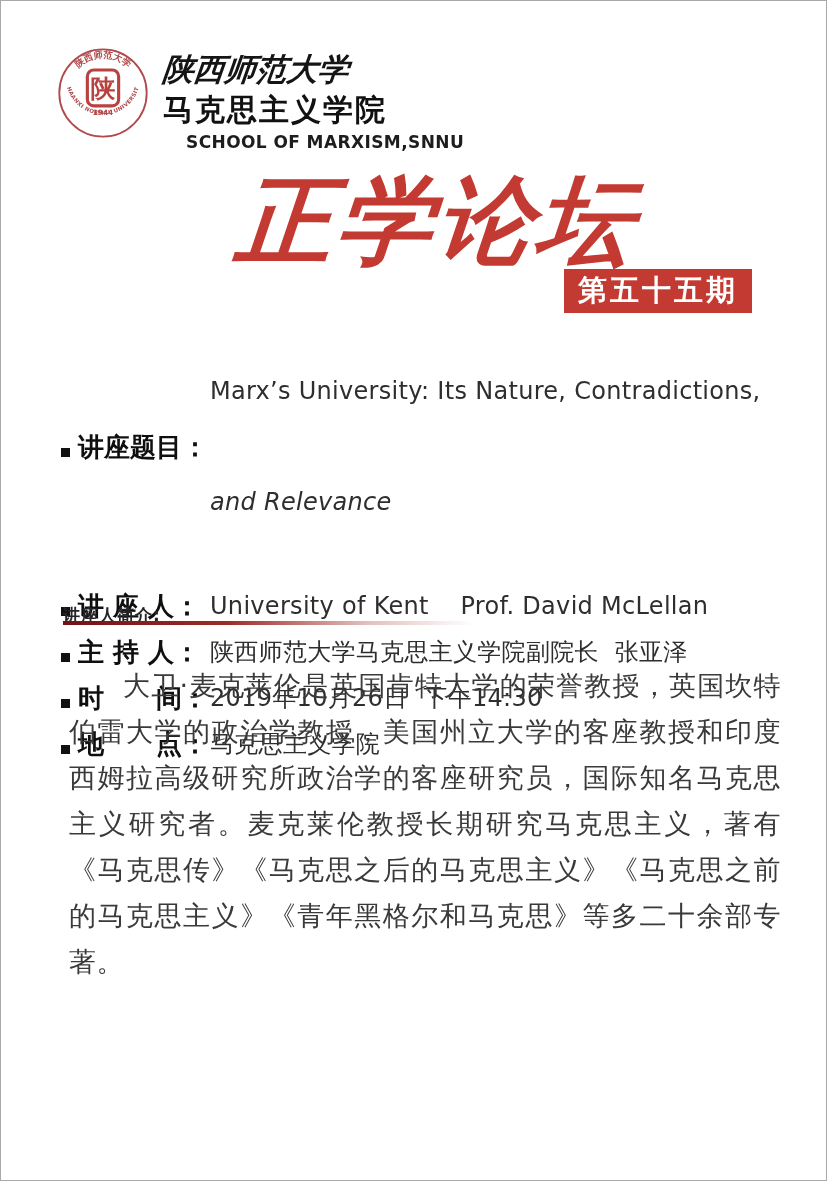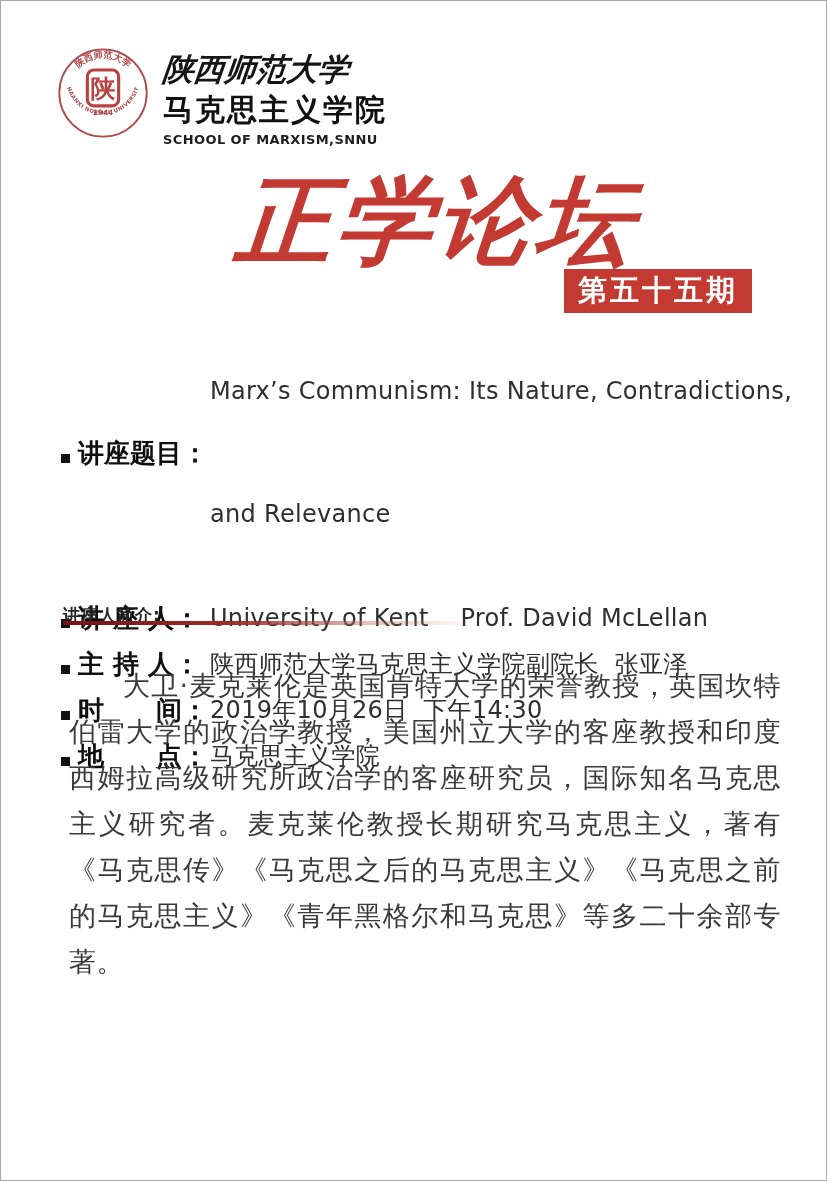--- a/index.html
+++ b/index.html
@@ -22,22 +22,22 @@
     font-family:"DejaVu Serif","Liberation Serif",serif;
     font-style:italic; font-weight:bold;
     font-size:31px; line-height:36px; letter-spacing:0px;
     color:#151515; white-space:nowrap; transform:skewX(-6deg);
   }
   .school-name {
     margin-top:3px; font-size:30px; font-weight:bold;
     color:#111; letter-spacing:2px; white-space:nowrap;
   }
   .school-en {
-    margin-top:1px; font-size:13px; font-weight:bold;
-    color:#1d1d1d; letter-spacing:0.4px; white-space:nowrap;
+    margin-top:1px; font-size:17px; font-weight:bold;
+    color:#1d1d1d; letter-spacing:0.4px; white-space:nowrap;margin-left:23px;
   }
 
   
   .banner { position:absolute; top:160px; left:0; width:100%; height:135px; }
   .banner-title {
     position:absolute; left:236px; top:0;
     font-family:"DejaVu Serif","Liberation Serif",serif;
     font-style:italic; font-weight:bold;
     font-size:96px; line-height:120px; letter-spacing:4px;
     color:var(--accent_red,#c23a31);
@@ -63,21 +63,21 @@
   }
   .row-label {
     width:132px; flex-shrink:0;
     font-size:26px; line-height:29px; font-weight:bold;
     color:#0f0f0f; white-space:pre; letter-spacing:0px;
   }
   .row-value {
     font-size:24px; line-height:29px; color:#2e2e2e;
     white-space:pre; letter-spacing:0.3px;
   }
-  .row-value .second-line { margin-top:36px; }
+  .row-value .second-line { margin-top:24px;font-style:italic; }
 
   
   .bio-heading {
     position:absolute; top:603px; left:62px;
     font-size:17px; font-weight:bold; color:#262626; letter-spacing:1px;
   }
   .bio-rule {
     position:absolute; top:620px; left:62px;
     width:432px; height:4px;
     background:linear-gradient(to right,
@@ -126,21 +126,21 @@
     <div class="banner-title">正学论坛</div>
     <div class="issue-badge">第五十五期</div>
   </div>
 
   <div class="details">
 
     <div class="detail-row">
       <span class="bullet"></span>
       <div class="row-label">讲座题目：</div>
       <div class="row-value">
-        <div>Marx’s Communism: Its Nature, Contradictions,</div>
+        <div>Marx’s University: Its Nature, Contradictions,</div>
         <div class="second-line">and Relevance</div>
       </div>
     </div>
 
     <div class="detail-row">
       <span class="bullet"></span>
       <div class="row-label">讲 座 人：</div>
       <div class="row-value">University of Kent    Prof. David McLellan</div>
     </div>
 

